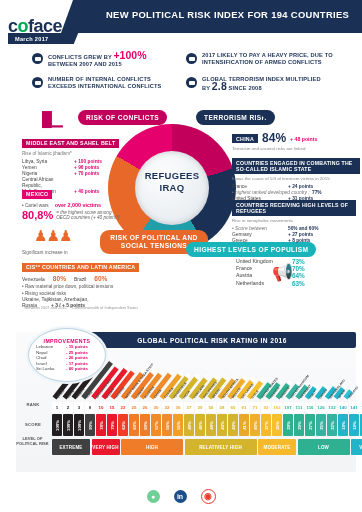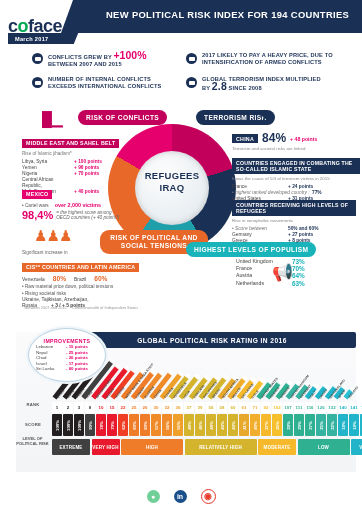--- a/index.html
+++ b/index.html
@@ -335,21 +335,21 @@
     </div>
   </div>
 
   <div class="b-mexico">
     <span class="blk-label lbl-mag">MEXICO</span>
     <div class="r" style="display:flex;align-items:flex-end;gap:6px;margin-top:2px;">
       <span style="font-size:4.7px;color:#555;">• Cartel wars</span>
       <span class="mex-victims">over 2,000 victims</span>
     </div>
     <div style="display:flex;align-items:flex-end;gap:3px;margin-top:1px;">
-      <span class="mex-big">98,4%</span>
+      <span class="mex-big">80,8%</span>
       <span class="mex-side">
         <span>= the highest score among</span><br>
         <span>OECD countries (+ 40 points*)</span>
       </span>
     </div>
   </div>
 
   <div class="b-tension">
     <div style="font-size:4.7px;color:#666;">Significant increase in</div>
     <span class="blk-label lbl-orange">CIS** COUNTRIES AND LATIN AMERICA</span>

